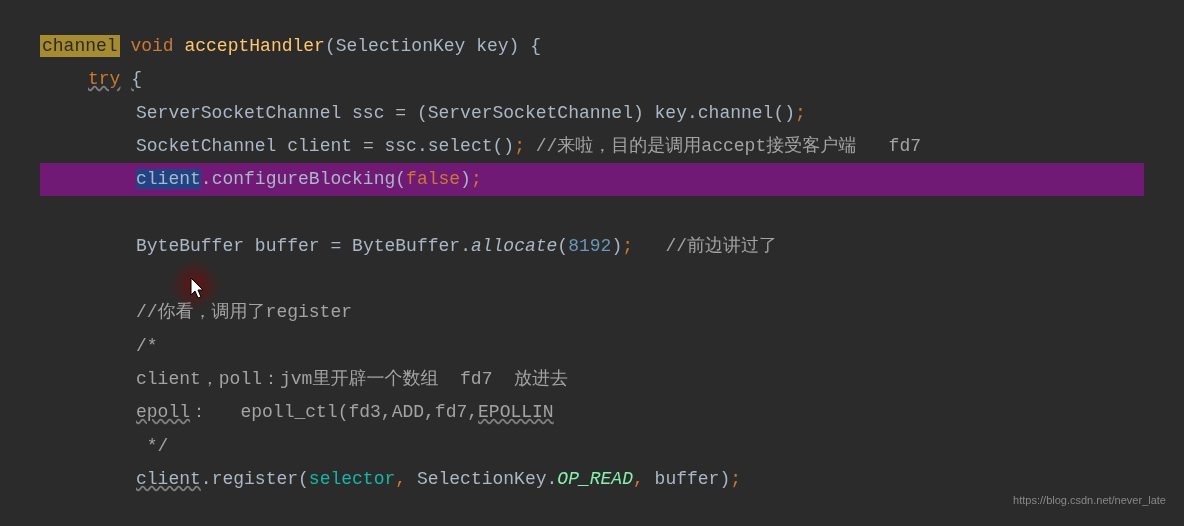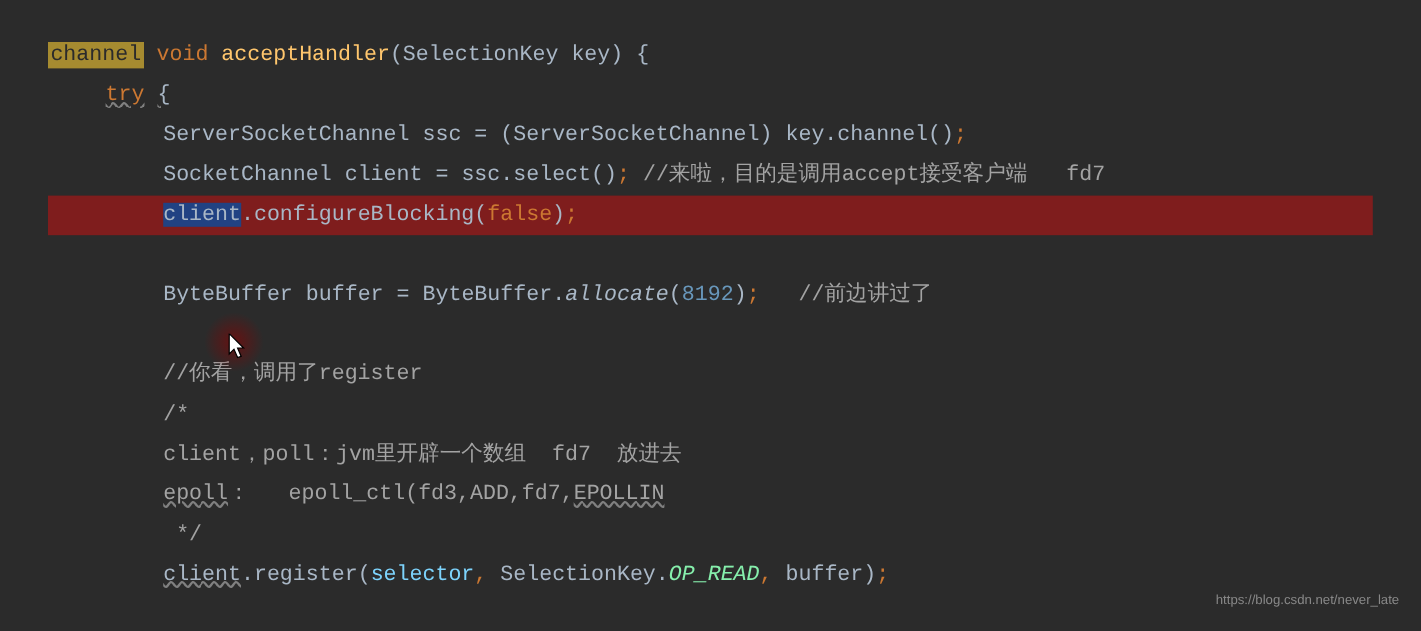--- a/index.html
+++ b/index.html
@@ -21,21 +21,21 @@
       padding: 30px 40px;
       line-height: 1.85;
     }
     .line {
       white-space: pre;
       position: relative;
     }
     .indent1 { padding-left: 48px; }
     .indent2 { padding-left: 96px; }
     .highlight-line {
-      background-color: #7f1d1d;
+      background-color: #701a75;
     }
     .kw-public {
       background-color: #a68b30;
       color: #2b2b2b;
       padding: 1px 2px;
     }
     .kw-void {
       color: #cc7832;
     }
     .method-name {
@@ -90,21 +90,21 @@
       color: #cc7832;
     }
     .equals {
       color: #a9b7c6;
     }
     .selected-text {
       background-color: #214283;
       color: #a9b7c6;
     }
     .selector {
-      color: #7dd3fc;
+      color: #14b8a6;
     }
     .underline-wavy {
       text-decoration: underline wavy #808080;
     }
     .cursor {
       position: absolute;
       left: 190px;
       top: 278px;
       width: 18px;
       height: 24px;

